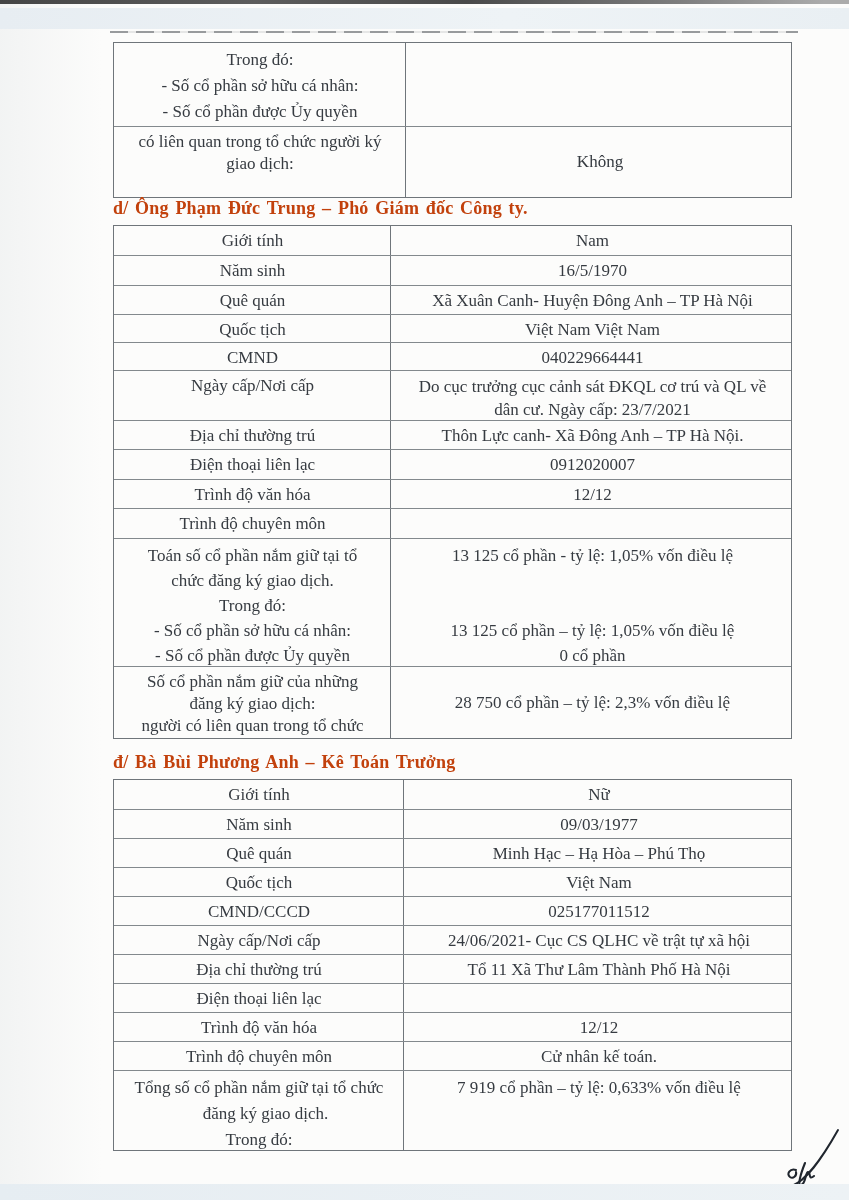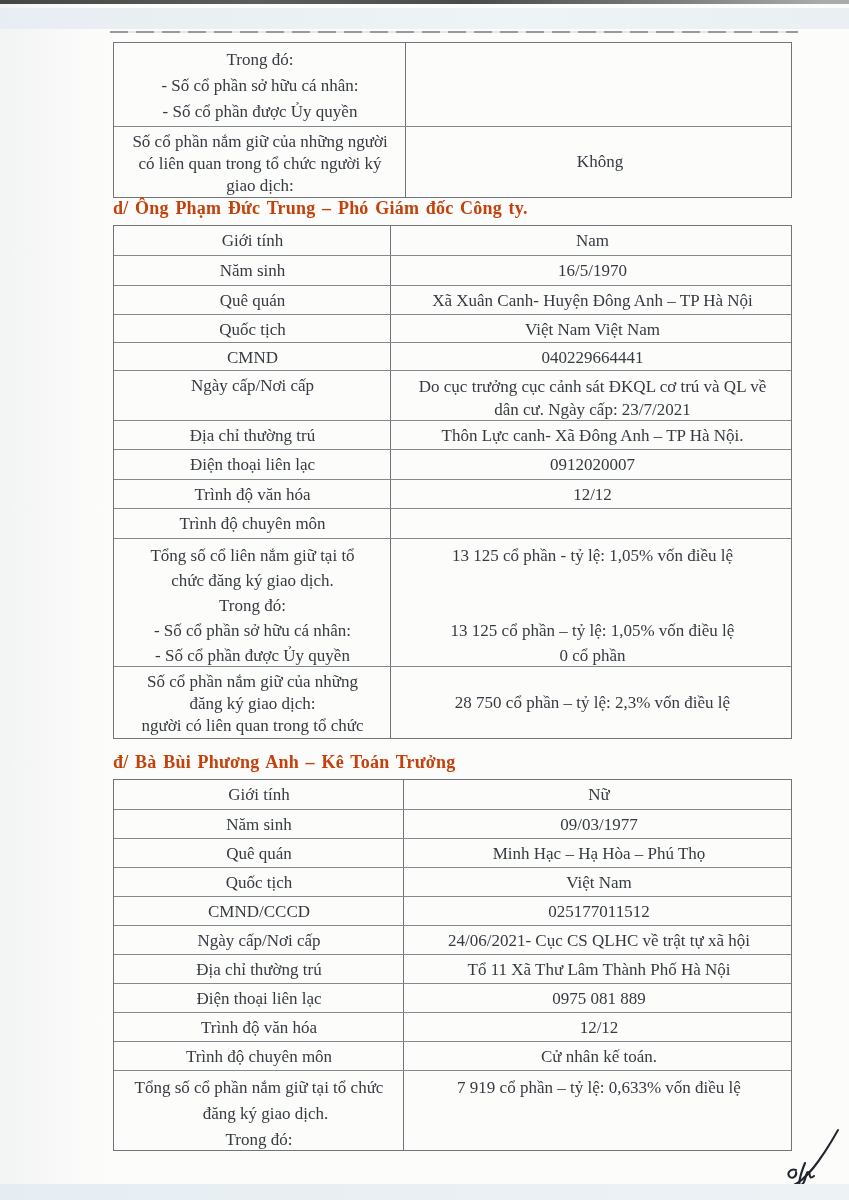--- a/index.html
+++ b/index.html
@@ -76,21 +76,20 @@
       <div class="trow" style="height: 83px;">
         <div class="cell label-cell" style="width: 292px;">
           <div class="line" style="line-height: 26px; min-height: 26px;">Trong đó:</div>
           <div class="line" style="line-height: 26px; min-height: 26px;">- Số cổ phần sở hữu cá nhân:</div>
           <div class="line" style="line-height: 26px; min-height: 26px;">- Số cổ phần được Ủy quyền</div>
         </div>
         <div class="cell value-cell"></div>
       </div>
       <div class="trow" style="height: 71px;">
         <div class="cell label-cell" style="width: 292px;">
-          <div class="line" style="line-height: 22px; min-height: 22px;">Số cổ phần nắm giữ của những người</div>
           <div class="line" style="line-height: 22px; min-height: 22px;">có liên quan trong tổ chức người ký</div>
           <div class="line" style="line-height: 22px; min-height: 22px;">giao dịch:</div>
         </div>
         <div class="cell value-cell vmid">
           <div class="line" style="line-height: 22px; min-height: 22px;">Không</div>
         </div>
       </div>
     </div>
 
   <h3 class="heading h1">d/ Ông Phạm Đức Trung – Phó Giám đốc Công ty.</h3>
@@ -170,21 +169,21 @@
         </div>
       </div>
       <div class="trow" style="height: 30px;">
         <div class="cell label-cell" style="width: 277px;">
           <div class="line" style="line-height: 22px; min-height: 22px;">Trình độ chuyên môn</div>
         </div>
         <div class="cell value-cell"></div>
       </div>
       <div class="trow" style="height: 128px;">
         <div class="cell label-cell" style="width: 277px;">
-          <div class="line" style="line-height: 25px; min-height: 25px;">Tổng số cổ liên nắm giữ tại tổ</div>
+          <div class="line" style="line-height: 25px; min-height: 25px;">Toán số cổ phần nắm giữ tại tổ</div>
           <div class="line" style="line-height: 25px; min-height: 25px;">chức đăng ký giao dịch.</div>
           <div class="line" style="line-height: 25px; min-height: 25px;">Trong đó:</div>
           <div class="line" style="line-height: 25px; min-height: 25px;">- Số cổ phần sở hữu cá nhân:</div>
           <div class="line" style="line-height: 25px; min-height: 25px;">- Số cổ phần được Ủy quyền</div>
         </div>
         <div class="cell value-cell">
           <div class="line" style="line-height: 25px; min-height: 25px;">13 125 cổ phần - tỷ lệ: 1,05% vốn điều lệ</div>
           <div class="line" style="line-height: 25px; min-height: 25px;"></div>
           <div class="line" style="line-height: 25px; min-height: 25px;"></div>
           <div class="line" style="line-height: 25px; min-height: 25px;">13 125 cổ phần – tỷ lệ: 1,05% vốn điều lệ</div>
@@ -259,23 +258,20 @@
           <div class="line" style="line-height: 22px; min-height: 22px;">Địa chỉ thường trú</div>
         </div>
         <div class="cell value-cell">
           <div class="line" style="line-height: 22px; min-height: 22px;">Tổ 11 Xã Thư Lâm Thành Phố Hà Nội</div>
         </div>
       </div>
       <div class="trow" style="height: 29px;">
         <div class="cell label-cell" style="width: 290px;">
           <div class="line" style="line-height: 22px; min-height: 22px;">Điện thoại liên lạc</div>
         </div>
-        <div class="cell value-cell">
-          <div class="line" style="line-height: 22px; min-height: 22px;">0975 081 889</div>
-        </div>
       </div>
       <div class="trow" style="height: 29px;">
         <div class="cell label-cell" style="width: 290px;">
           <div class="line" style="line-height: 22px; min-height: 22px;">Trình độ văn hóa</div>
         </div>
         <div class="cell value-cell">
           <div class="line" style="line-height: 22px; min-height: 22px;">12/12</div>
         </div>
       </div>
       <div class="trow" style="height: 29px;">

